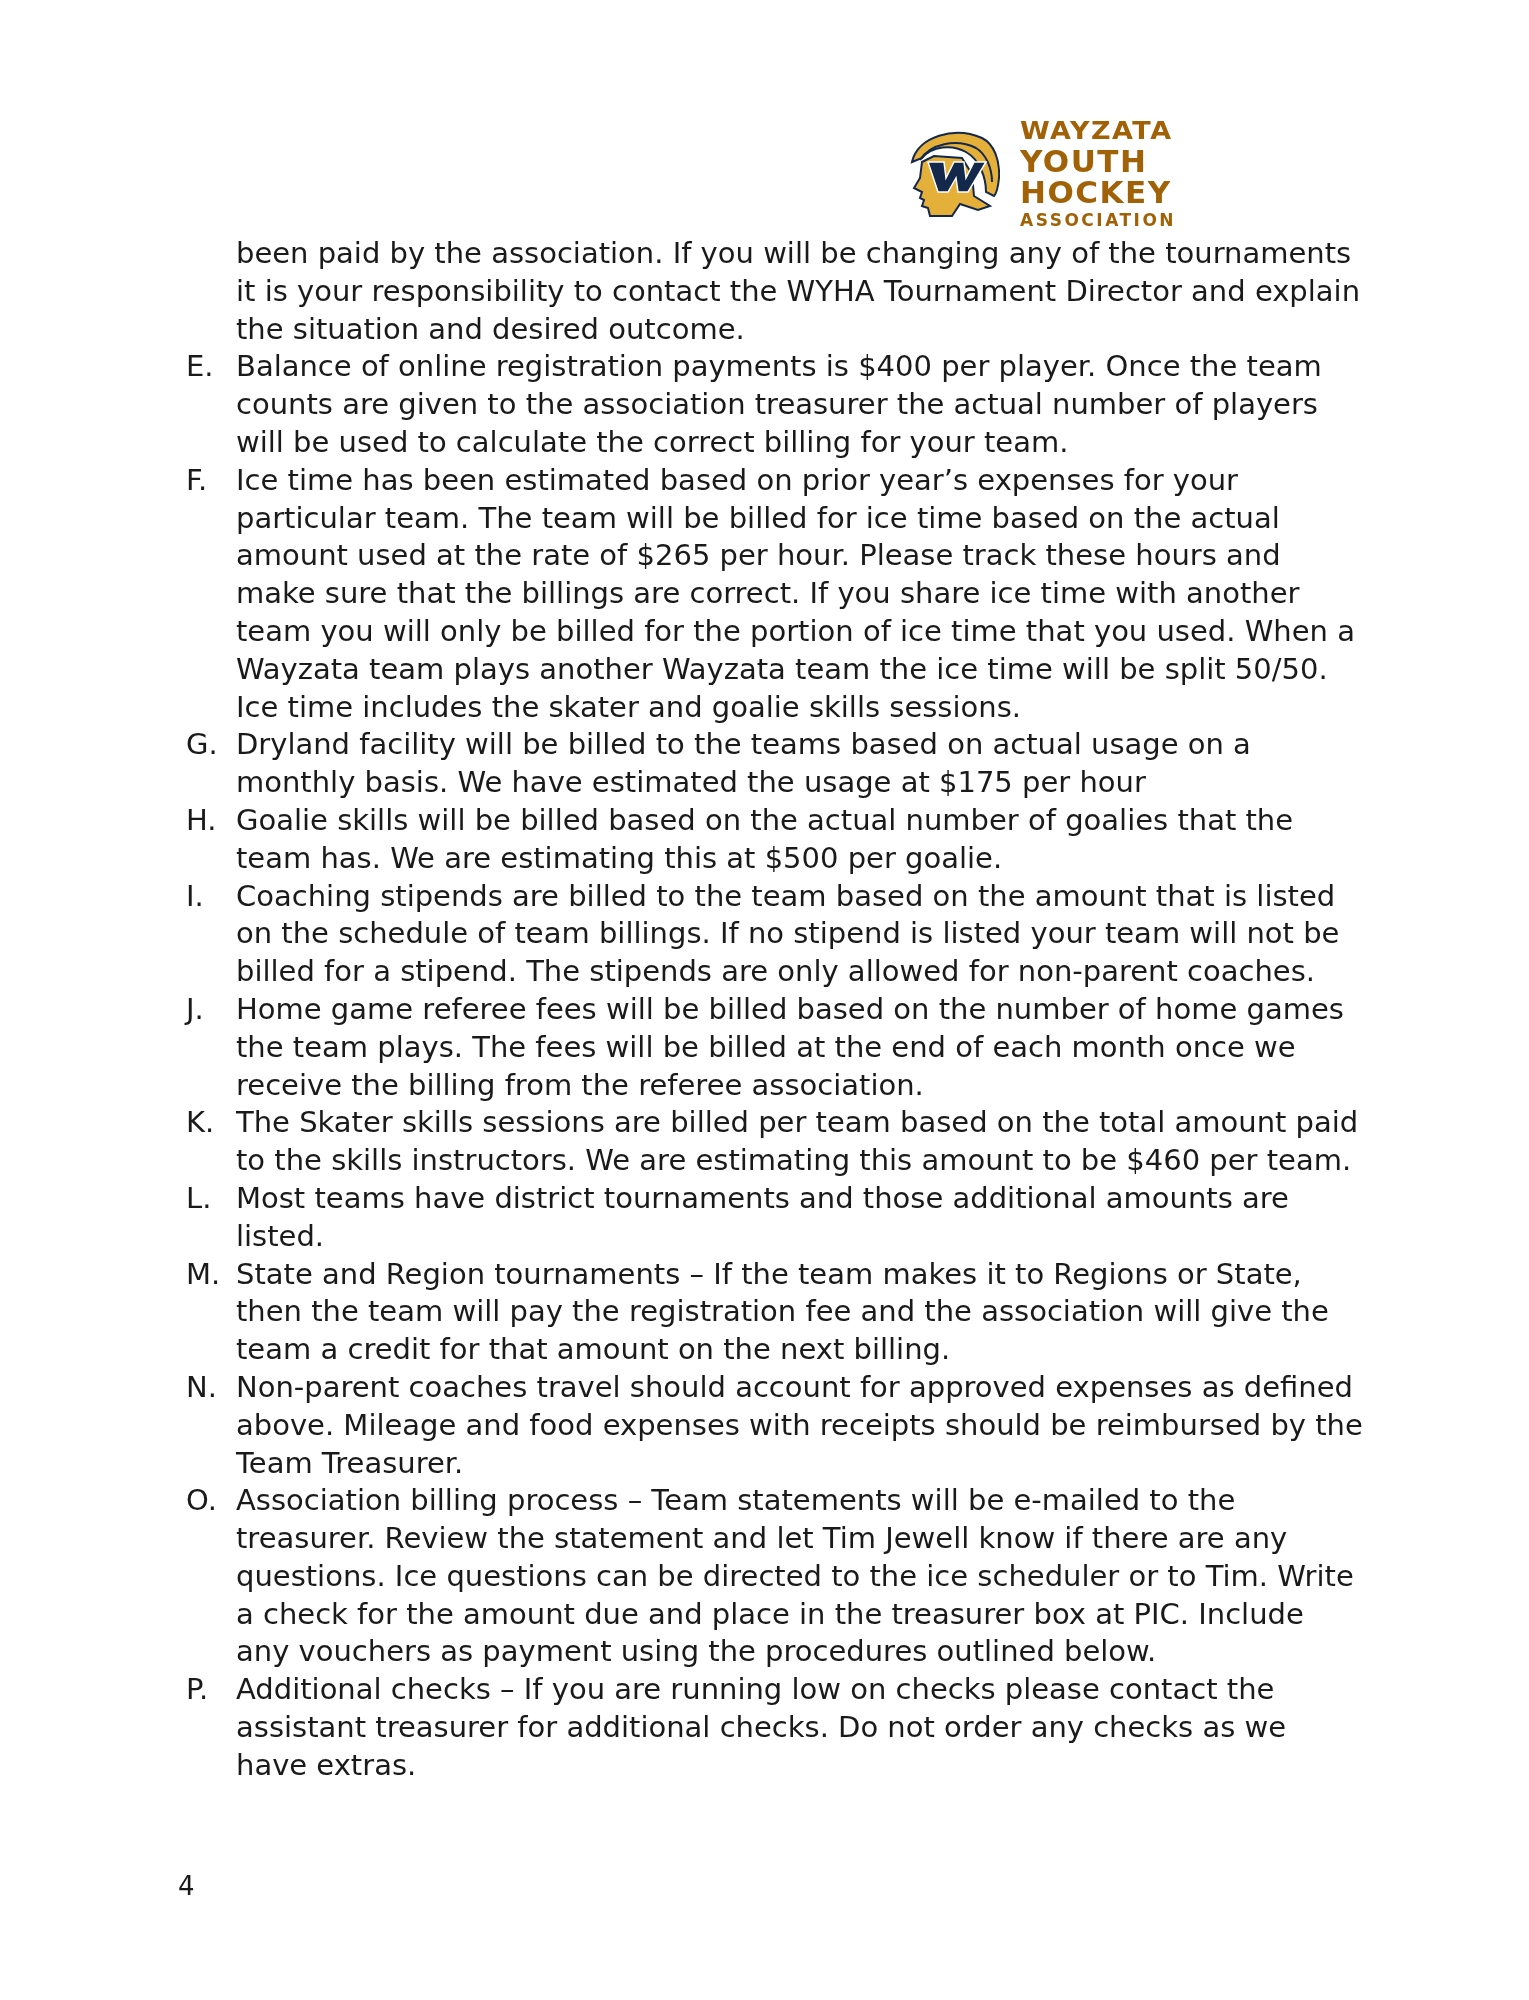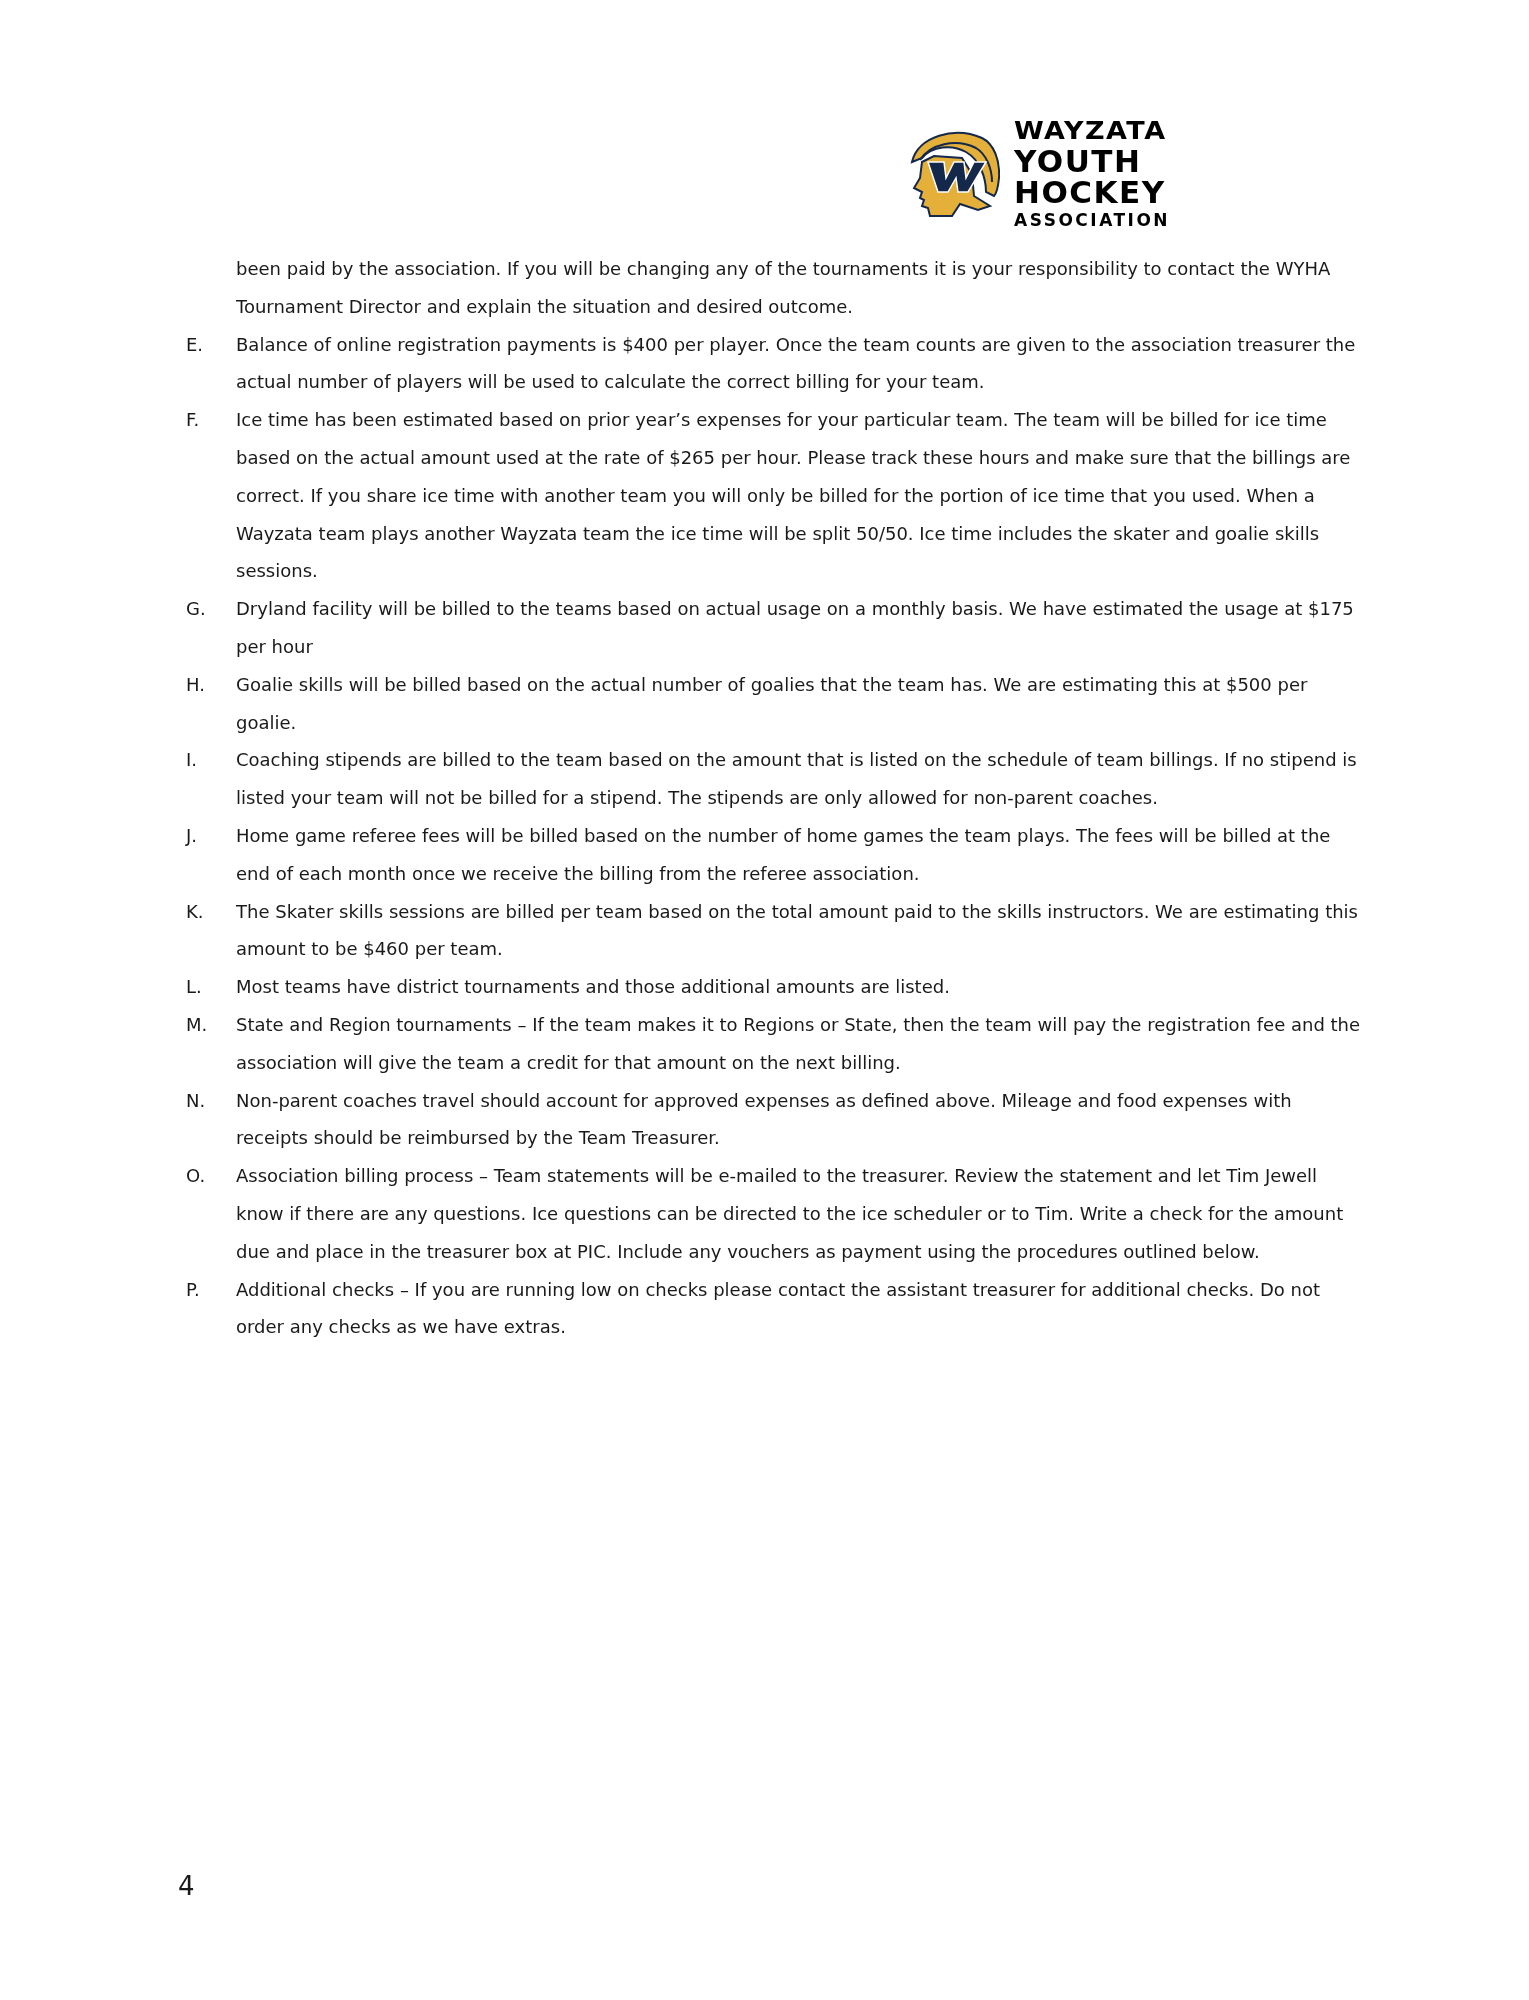--- a/index.html
+++ b/index.html
@@ -23,25 +23,25 @@
       height: 100px;
       display: flex;
       align-items: center;
     }
     .logo-mark {
       width: 100px;
       height: 100px;
       flex: 0 0 auto;
     }
     .logo-text {
-      margin-left: 14px;
+      margin-left: 20px;
       display: flex;
       flex-direction: column;
       justify-content: center;
-      color: #000000;
+      color: #a16207;
       font-family: "DejaVu Sans", "Liberation Sans", sans-serif;
       font-weight: bold;
       line-height: 1;
     }
     .logo-line1 {
       font-size: 27px;
       letter-spacing: 1.5px;
       transform: scaleY(0.95);
       transform-origin: left;
     }
@@ -51,23 +51,23 @@
       margin-top: 3px;
     }
     .logo-line3 {
       font-size: 17px;
       letter-spacing: 2.5px;
       margin-top: 4px;
     }
     .content {
       position: absolute;
       left: 186px;
-      top: 250px;
+      top: 235px;
       width: 1180px;
-      font-size: 18px;
+      font-size: 29px;
       line-height: 37.8px;
     }
     .continuation {
       margin-left: 50px;
     }
     .item {
       display: flex;
     }
     .item-letter {
       width: 50px;

